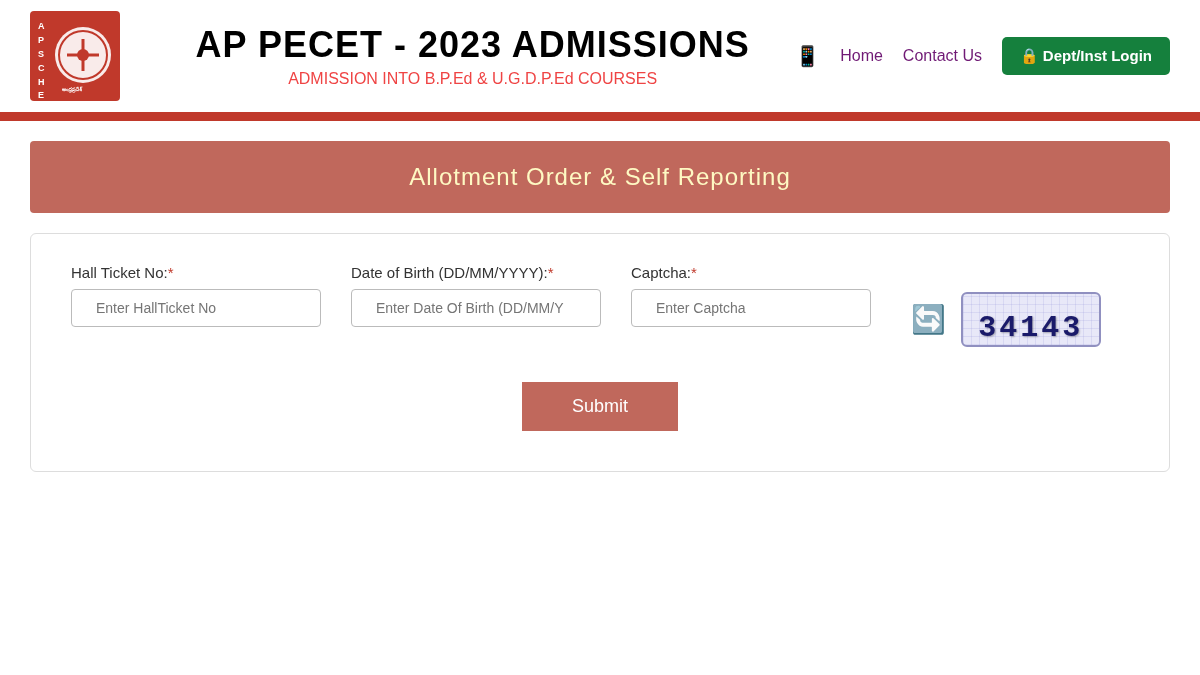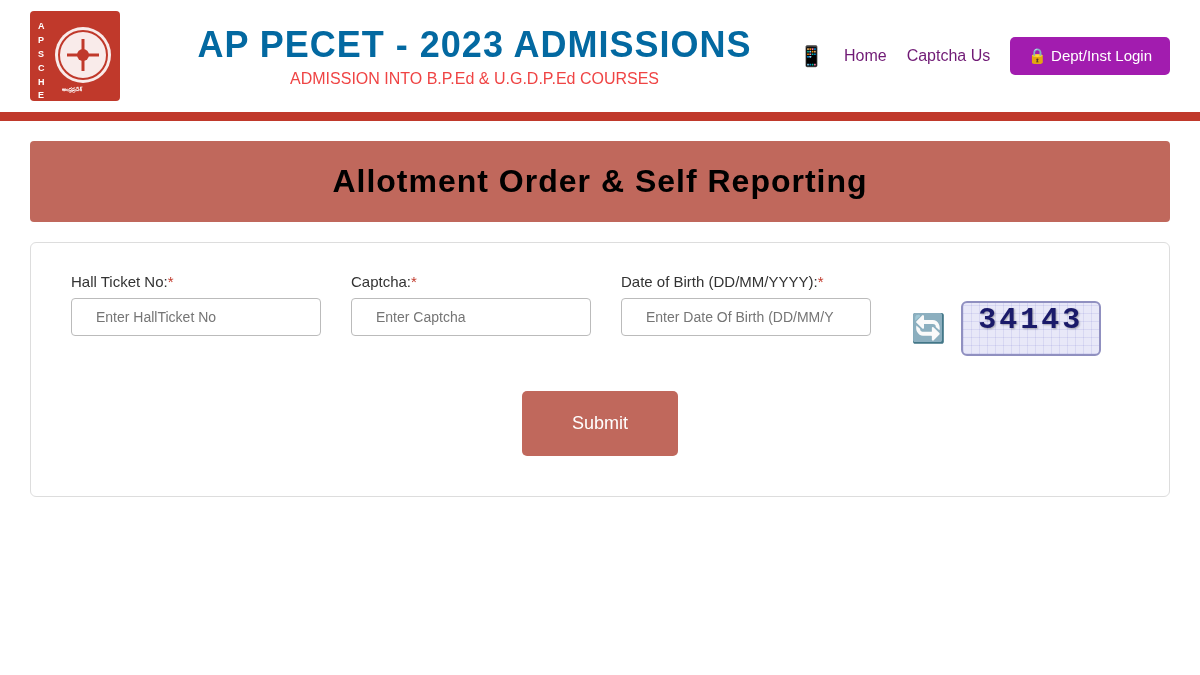--- a/index.html
+++ b/index.html
@@ -25,49 +25,50 @@
       flex: 0 0 auto;
       margin-right: 30px;
     }
     .title-area {
       flex: 1;
       text-align: center;
     }
     .title-main {
       font-size: 36px;
       font-weight: bold;
-      color: #0369a1;
+      color: #000000;
       letter-spacing: 1px;
     }
     .title-sub {
       font-size: 16px;
       color: #ef4444;
       margin-top: 4px;
     }
     .nav-area {
       display: flex;
       align-items: center;
       gap: 20px;
       flex: 0 0 auto;
     }
     .nav-link {
       font-size: 16px;
       color: #701a75;
       text-decoration: none;
       cursor: pointer;
     }
     .dept-login-btn {
-      background: #a21caf;
+      background: #15803d;
       color: #fff;
       border: none;
       padding: 10px 18px;
       border-radius: 5px;
       font-size: 15px;
       cursor: pointer;
       white-space: nowrap;
+      font-weight: bold;
     }
     .mobile-icon {
       font-size: 20px;
       color: #555;
     }
 
     
     .divider-bar {
       height: 6px;
       background: #c0392b;
@@ -75,23 +76,23 @@
 
     
     .page-banner {
       background: #c0685c;
       margin: 20px 30px 0 30px;
       padding: 22px 20px;
       border-radius: 4px;
       text-align: center;
     }
     .page-banner-title {
-      font-size: 32px;
-      font-weight: bold;
-      color: #000000;
+      font-size: 24px;
+      font-weight: normal;
+      color: #fef9c3;
       letter-spacing: 1px;
     }
 
     
     .form-container {
       margin: 20px 30px;
       border: 1px solid #ddd;
       border-radius: 6px;
       padding: 30px 40px 40px 40px;
       background: #fff;
@@ -150,21 +151,21 @@
       color: #4a9fd4;
       cursor: pointer;
     }
     .captcha-image {
       background: #e8e8f8;
       border: 2px solid #9090c0;
       border-radius: 6px;
       width: 140px;
       height: 55px;
       display: flex;
-      align-items: flex-start;
+      align-items: flex-end;
       justify-content: center;
       position: relative;
       overflow: hidden;
     }
     .captcha-text {
       font-size: 30px;
       font-weight: bold;
       color: #1a1a6a;
       letter-spacing: 3px;
       font-family: 'Courier New', monospace;
@@ -184,22 +185,22 @@
     
     .submit-row {
       display: flex;
       justify-content: center;
       margin-top: 35px;
     }
     .submit-btn {
       background: #c0685c;
       color: #fff;
       border: none;
-      padding: 22px 50px;
-      border-radius: 5px;
+      padding: 14px 50px;
+      border-radius: 0;
       font-size: 18px;
       cursor: pointer;
     }
 
     
     .logo-circle {
       width: 90px;
       height: 90px;
     }
   </style>
@@ -231,53 +232,53 @@
   </div>
 
   <div class="title-area">
     <div class="title-main">AP PECET - 2023 ADMISSIONS</div>
     <div class="title-sub">ADMISSION INTO B.P.Ed &amp; U.G.D.P.Ed COURSES</div>
   </div>
 
   <div class="nav-area">
     <span class="mobile-icon">📱</span>
     <a class="nav-link">Home</a>
-    <a class="nav-link">Captcha Us</a>
+    <a class="nav-link">Contact Us</a>
     <button class="dept-login-btn">🔒 Dept/Inst Login</button>
   </div>
 </div>
 
 <div class="divider-bar"></div>
 
 <div class="page-banner">
   <span class="page-banner-title">Allotment Order &amp; Self Reporting</span>
 </div>
 
 <div class="form-container">
   <div class="form-row">
 
     <div class="form-group form-group-hall">
       <label class="form-label">
         <span>Hall Ticket No:</span><span class="required">*</span>
       </label>
       <input class="form-input" type="text" placeholder="Enter HallTicket No" style="">
     </div>
 
+    <div class="form-group form-group-dob">
+      <label class="form-label">
+        <span>Date of Birth (DD/MM/YYYY):</span><span class="required">*</span>
+      </label>
+      <input class="form-input" type="text" placeholder="Enter Date Of Birth (DD/MM/Y" style="">
+    </div>
+
     <div class="form-group form-group-captcha">
       <label class="form-label">
         <span>Captcha:</span><span class="required">*</span>
       </label>
       <input class="form-input" type="text" placeholder="Enter Captcha" style="">
-    </div>
-
-    <div class="form-group form-group-dob">
-      <label class="form-label">
-        <span>Date of Birth (DD/MM/YYYY):</span><span class="required">*</span>
-      </label>
-      <input class="form-input" type="text" placeholder="Enter Date Of Birth (DD/MM/Y" style="">
     </div>
 
     <div class="captcha-area">
       <span class="refresh-icon" title="Refresh Captcha">🔄</span>
       <div class="captcha-image">
         <div class="captcha-grid"></div>
         <span class="captcha-text">34143</span>
       </div>
     </div>
 

